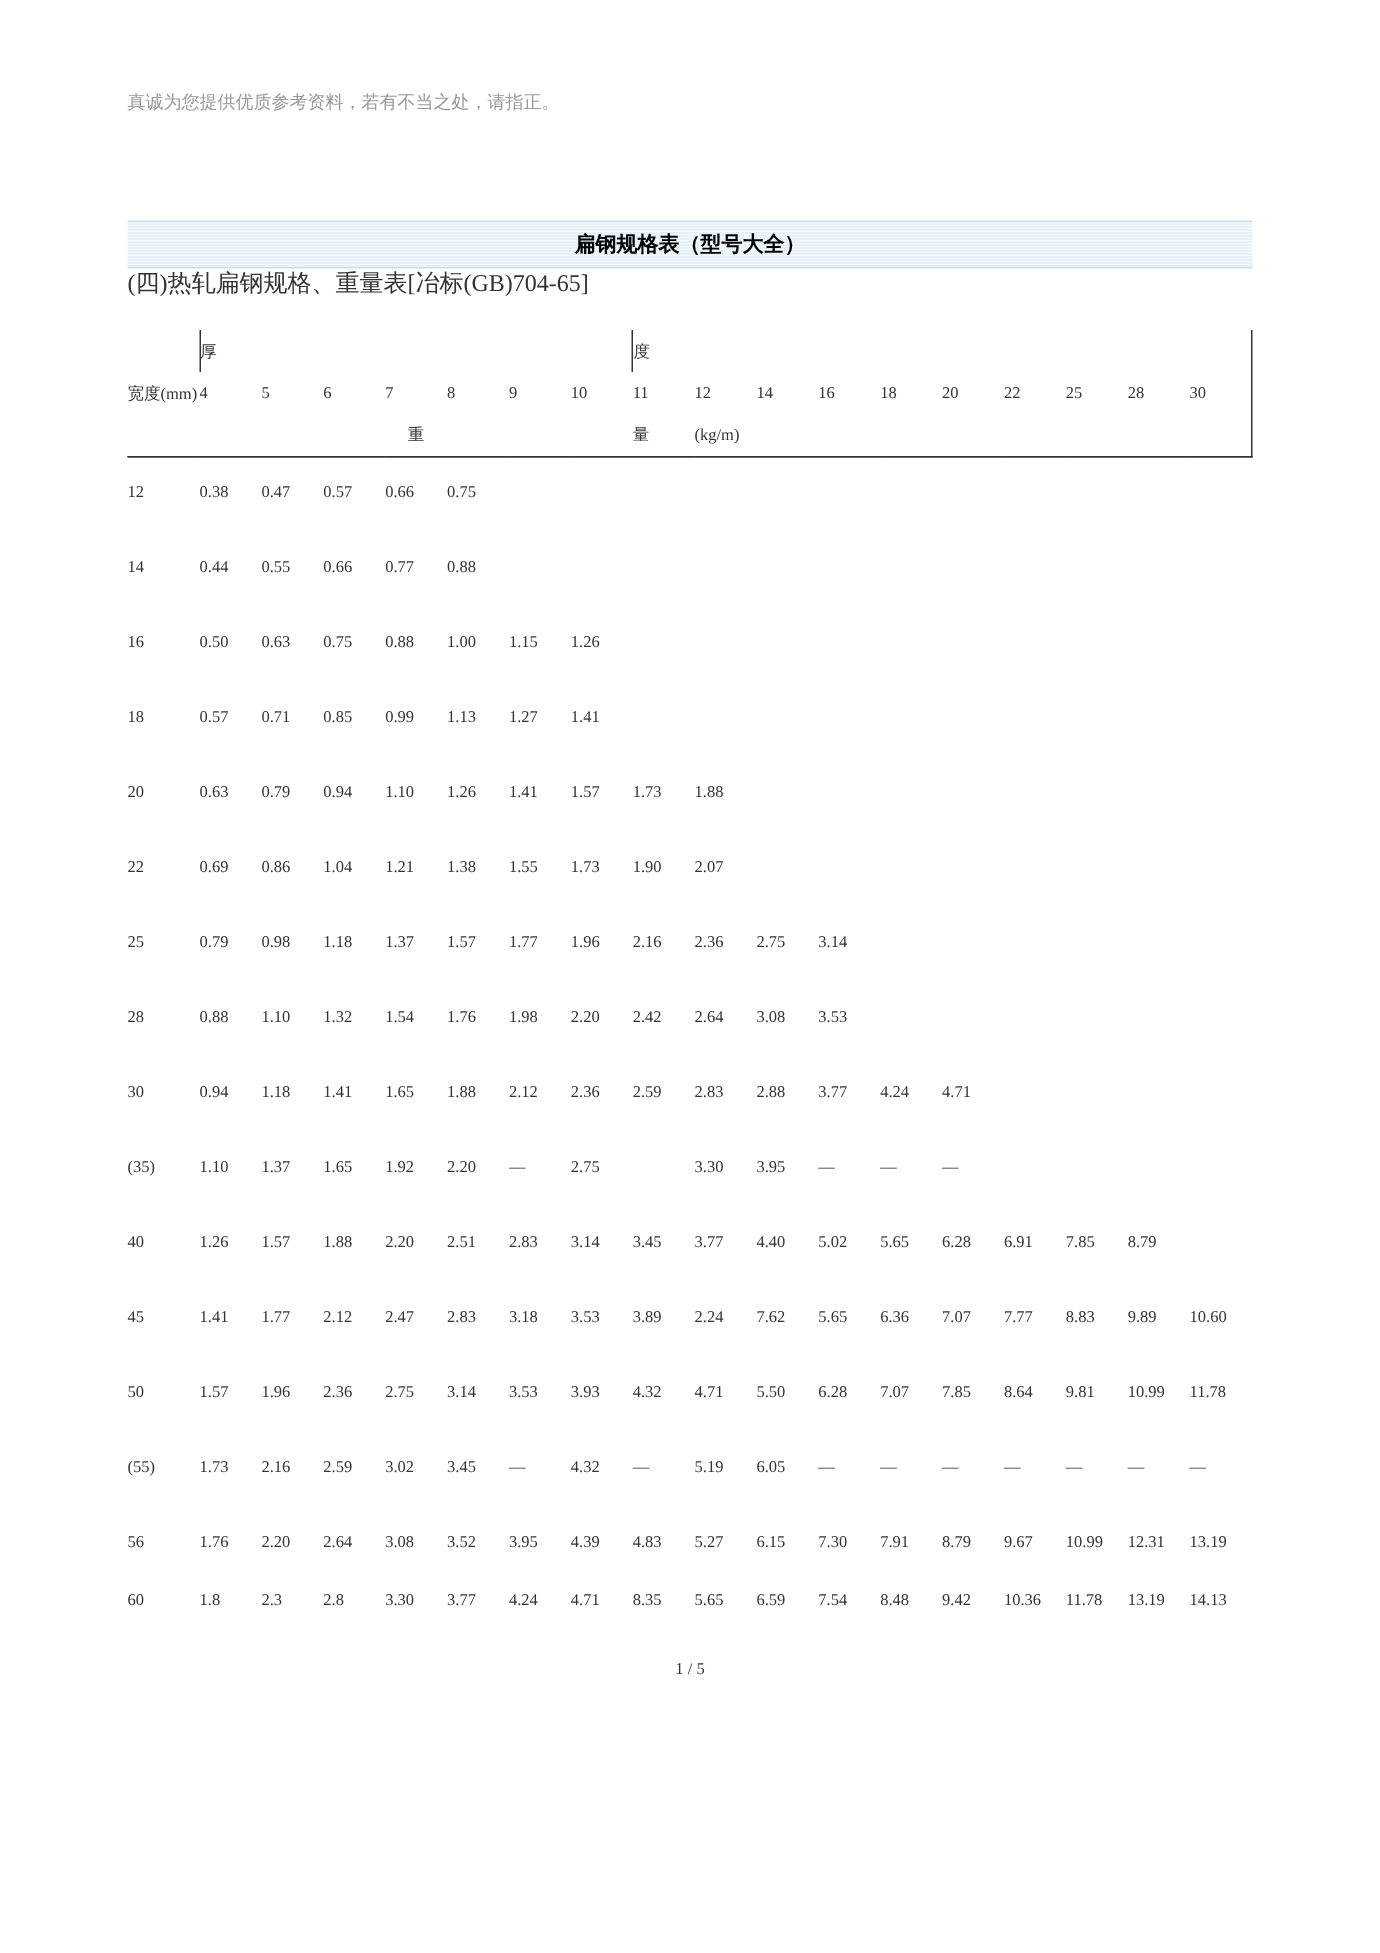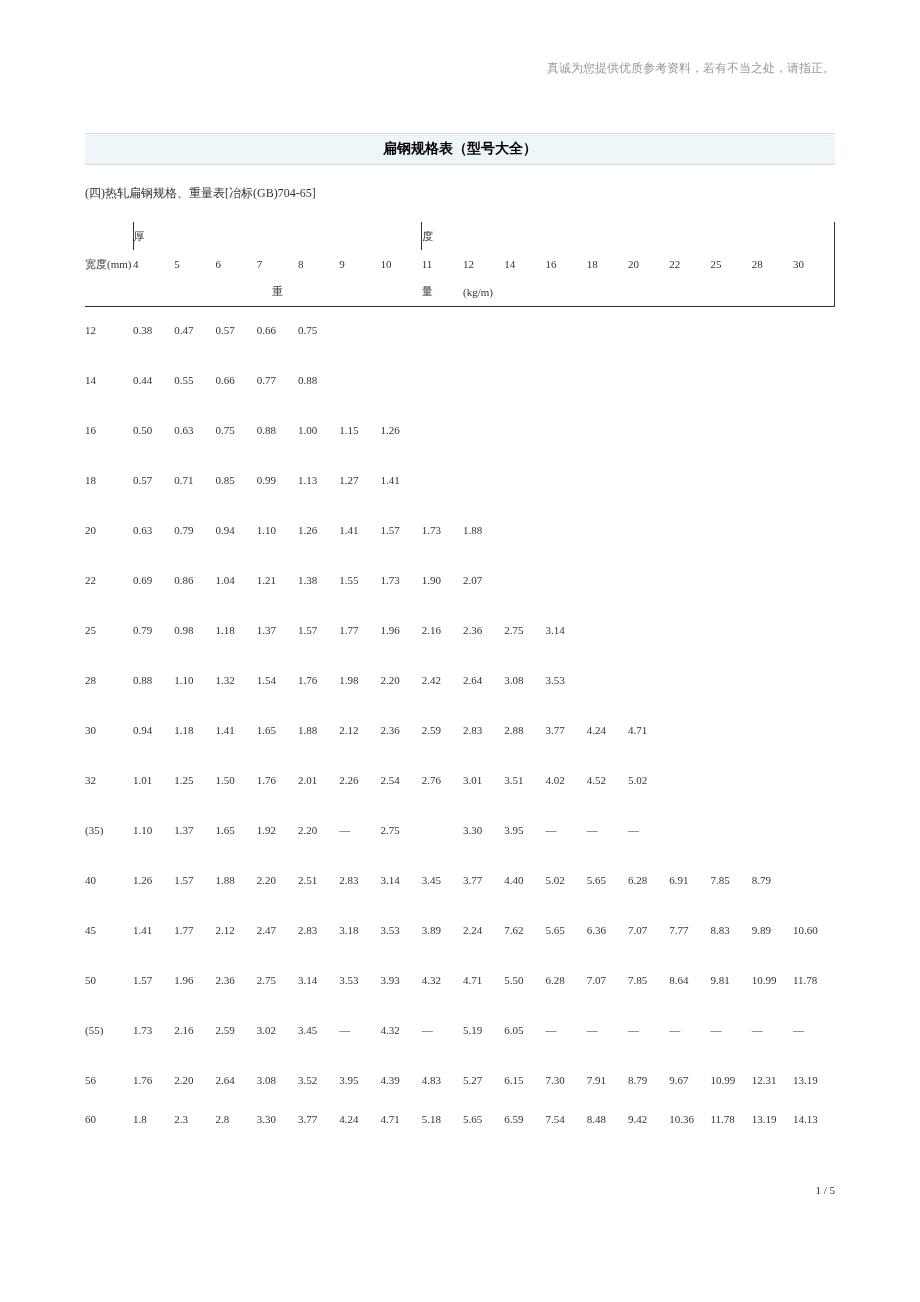--- a/index.html
+++ b/index.html
@@ -6,44 +6,43 @@
     body {
       font-family: "SimSun", "宋体", serif;
       background: #fff;
       width: 920px;
       margin: 0 auto;
       padding: 60px 85px 40px 85px;
       font-size: 12px;
       color: #333;
     }
     .header-note {
-      text-align: right;
+      text-align: left;
       color: #999;
       font-size: 12px;
-      margin-bottom: 56px;
+      margin-bottom: 70px;
     }
     .title-bar {
       background: repeating-linear-gradient(
         0deg,
         #e8f0f8 0px,
         #e8f0f8 1px,
         #f4f9fc 1px,
         #f4f9fc 2px
       );
       text-align: center;
       padding: 6px 0;
       font-size: 14px;
       font-weight: bold;
       color: #000;
-      margin-bottom: 20px;
       border-top: 1px solid #d0dce8;
       border-bottom: 1px solid #d0dce8;
     }
     .subtitle {
-      font-size: 12px;
+      font-size: 16px;
       margin-bottom: 20px;
       color: #333;
     }
     table {
       border-collapse: collapse;
       width: 100%;
       font-size: 11px;
       table-layout: fixed;
     }
     th, td {
@@ -70,22 +69,22 @@
       text-align: center;
     }
     .data-row td {
       height: 50px;
       line-height: 1.6;
     }
     .data-row.single td {
       height: 28px;
     }
     .page-num {
-      text-align: right;
-      margin-top: 50px;
+      text-align: center;
+      margin-top: 25px;
       font-size: 11px;
       color: #333;
     }
     .right-border {
       border-right: 1px solid #333;
     }
     .bottom-border {
       border-bottom: 1px solid #333;
     }
   </style>
@@ -307,40 +306,20 @@
         <td>2.88</td>
         <td>3.77</td>
         <td>4.24</td>
         <td>4.71</td>
         <td></td>
         <td></td>
         <td></td>
         <td></td>
       </tr>
       <tr class="data-row">
-        <td>32</td>
-        <td>1.01</td>
-        <td>1.25</td>
-        <td>1.50</td>
-        <td>1.76</td>
-        <td>2.01</td>
-        <td>2.26</td>
-        <td>2.54</td>
-        <td>2.76</td>
-        <td>3.01</td>
-        <td>3.51</td>
-        <td>4.02</td>
-        <td>4.52</td>
-        <td>5.02</td>
-        <td></td>
-        <td></td>
-        <td></td>
-        <td></td>
-      </tr>
-      <tr class="data-row">
         <td>(35)</td>
         <td>1.10</td>
         <td>1.37</td>
         <td>1.65</td>
         <td>1.92</td>
         <td>2.20</td>
         <td>—</td>
         <td>2.75</td>
         <td></td>
         <td>3.30</td>
@@ -455,21 +434,21 @@
       </tr>
       <tr class="data-row single">
         <td>60</td>
         <td>1.8</td>
         <td>2.3</td>
         <td>2.8</td>
         <td>3.30</td>
         <td>3.77</td>
         <td>4.24</td>
         <td>4.71</td>
-        <td>5.18</td>
+        <td>8.35</td>
         <td>5.65</td>
         <td>6.59</td>
         <td>7.54</td>
         <td>8.48</td>
         <td>9.42</td>
         <td>10.36</td>
         <td>11.78</td>
         <td>13.19</td>
         <td>14.13</td>
       </tr>

